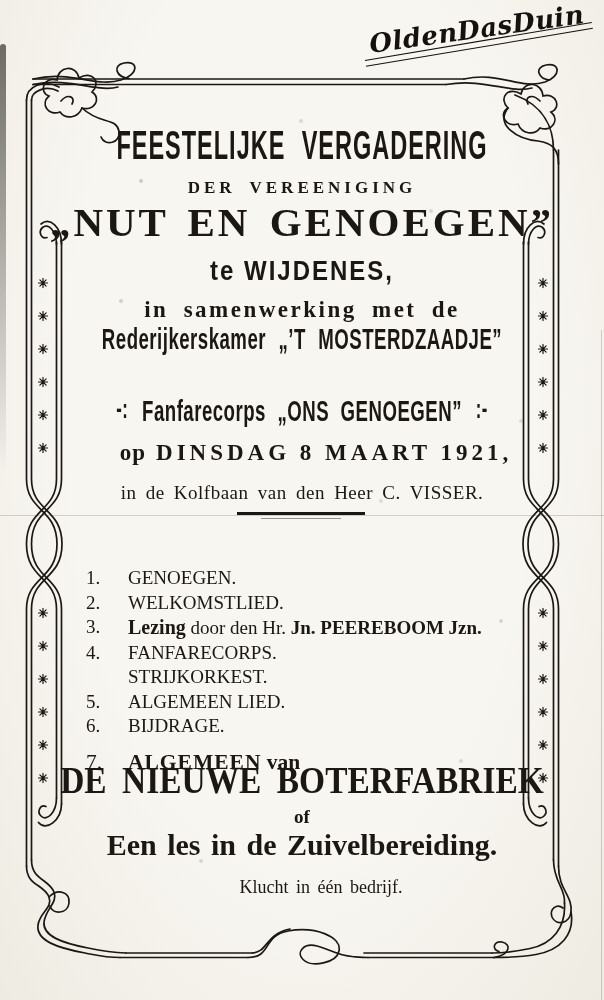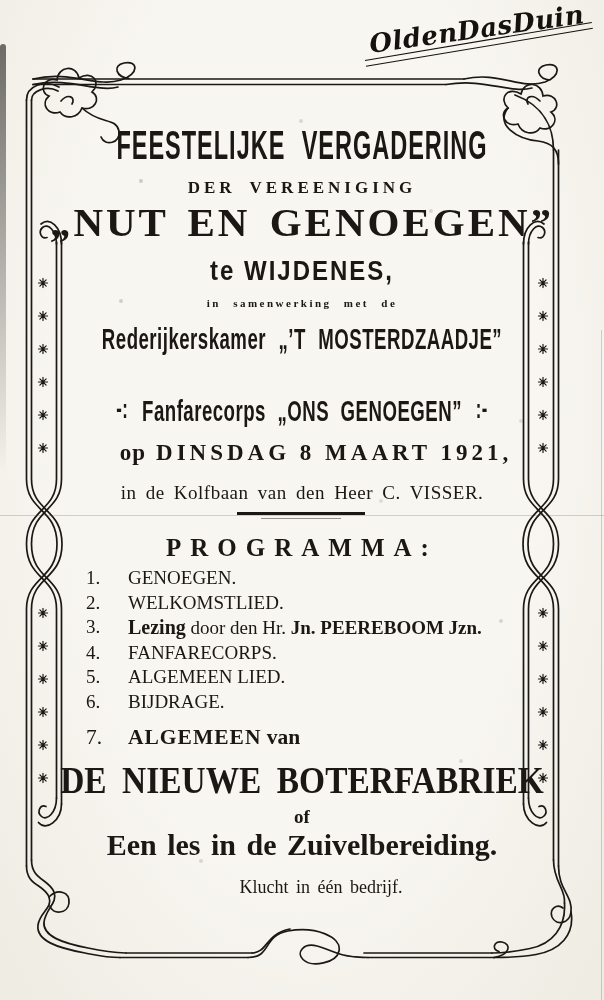--- a/index.html
+++ b/index.html
@@ -12,21 +12,21 @@
     color:#1a1714;
   }
   .abs{position:absolute;left:0;right:0;text-align:center;white-space:nowrap;}
   
   .t-title{top:122px;font-family:"Liberation Sans",sans-serif;font-weight:bold;font-size:24px;
     letter-spacing:1px;word-spacing:9px;transform:scale(.98,1.7);transform-origin:50% 0;}
   .t-der{top:178px;font-weight:bold;font-size:17px;letter-spacing:4px;word-spacing:6px;}
   .t-nut{top:198px;font-weight:bold;font-size:41px;letter-spacing:3px;word-spacing:6px;}
   .t-wijd{top:255px;font-family:"Liberation Sans",sans-serif;font-weight:bold;font-size:24px;
     letter-spacing:2px;transform:scale(1,1.15);transform-origin:50% 0;}
-  .t-samen{top:297px;font-weight:bold;font-size:11px;letter-spacing:2.5px;word-spacing:7px;}
+  .t-samen{top:297px;font-weight:bold;font-size:23px;letter-spacing:2.5px;word-spacing:7px;}
   .t-reder{top:322px;font-family:"Liberation Sans",sans-serif;font-weight:bold;font-size:19px;
     letter-spacing:.5px;word-spacing:7px;transform:scale(.98,1.6);transform-origin:50% 0;}
   .t-enhet{top:374px;font-weight:bold;font-size:15px;letter-spacing:2px;word-spacing:8px;}
   .t-fanfare{top:394px;font-family:"Liberation Sans",sans-serif;font-weight:bold;font-size:19px;
     letter-spacing:.5px;word-spacing:6px;transform:scale(.98,1.6);transform-origin:50% 0;}
   .t-fanfare .side{font-size:17px;vertical-align:2px;padding:0 14px;}
   .t-datum{top:440px;font-weight:bold;font-size:23px;margin-left:28px;}
   .t-datum .pre{font-weight:bold;letter-spacing:1px;padding-right:10px;}
   .t-datum .main{letter-spacing:4px;}
   .t-kolf{top:482px;font-size:19px;letter-spacing:.5px;word-spacing:4px;}
@@ -184,37 +184,40 @@
     <span class="side">-:</span><span>Fanfarecorps „ONS GENOEGEN”</span><span class="side">:-</span>
   </div>
   <div class="abs t-datum">
     <span class="pre">op</span><span class="main">DINSDAG 8 MAART 1921,</span>
   </div>
   <div class="abs t-kolf">in de Kolfbaan van den Heer C. VISSER.</div>
 
   <div class="divider"></div>
   <div class="divider-echo"></div>
 
-  <div class="abs t-prog">PROGRAMMA:</div>
   <div class="program">
     <div class="prow">
       <span class="num">1.</span>
       <span>GENOEGEN.</span>
     </div>
     <div class="prow">
       <span class="num">2.</span>
       <span>WELKOMSTLIED.</span>
     </div>
     <div class="prow">
       <span class="num">3.</span>
       <span><span class="lezing-lead">Lezing</span><span> door den Hr. </span><span class="b">Jn. PEEREBOOM Jzn.</span></span>
     </div>
     <div class="prow">
       <span class="num">4.</span>
       <span>FANFARECORPS.</span>
+    </div>
+    <div class="prow">
+      <span class="num"></span>
+      <span>STRIJKORKEST.</span>
     </div>
     <div class="prow">
       <span class="num">5.</span>
       <span>ALGEMEEN LIED.</span>
     </div>
     <div class="prow">
       <span class="num">6.</span>
       <span>BIJDRAGE.</span>
     </div>
     <div class="prow prow7">

